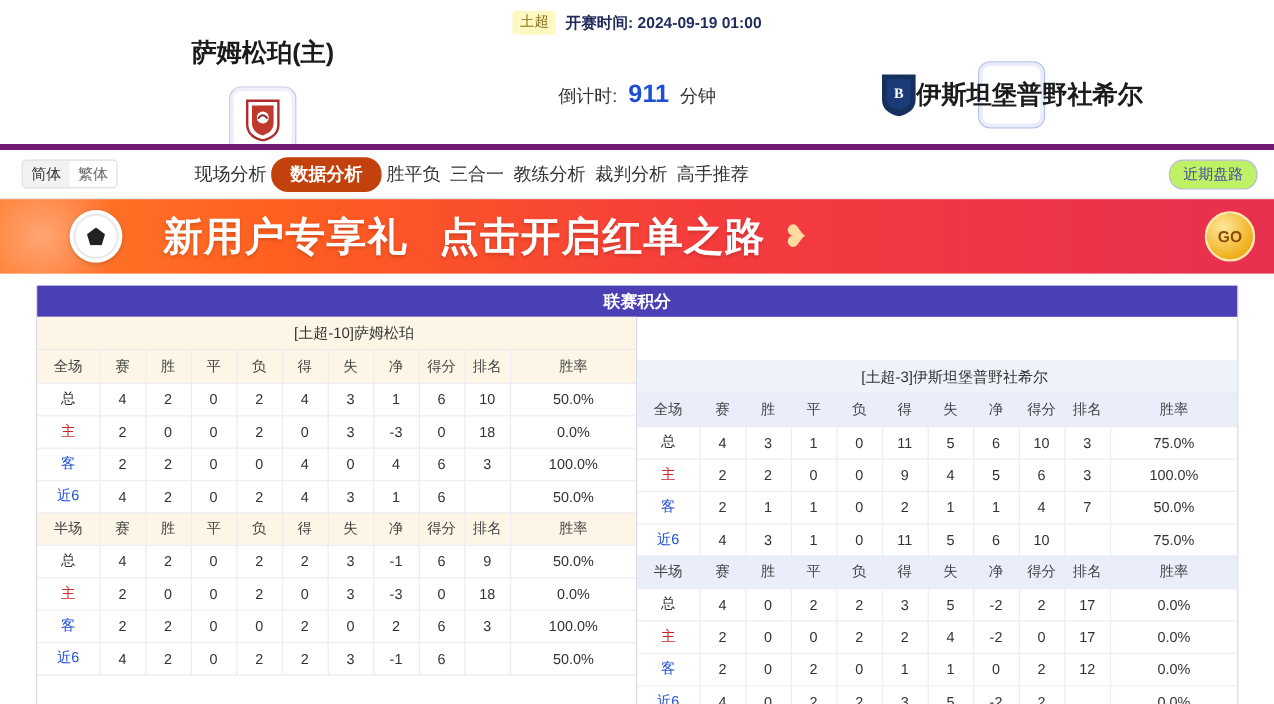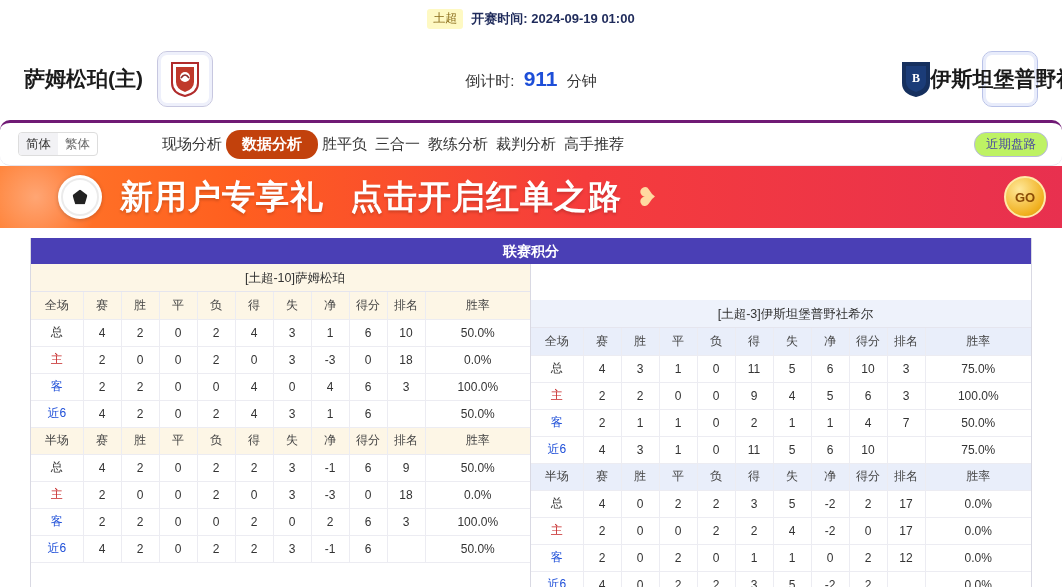--- a/index.html
+++ b/index.html
@@ -33,20 +33,21 @@
   
   .teams {
     height:82px;
     display:flex; align-items:center;
     padding:0 24px;
     background:#fff;
   }
   .team {
     display:flex; align-items:center; gap:14px;
     width:390px;
+    flex-direction:column;
   }
   .team.home { justify-content:flex-start; }
   .team.away { justify-content:flex-end; }
   .team-name {
     font-size:21px; font-weight:bold; color:#1b1b1b;
     white-space:nowrap;
   }
   .logo-box {
     width:56px; height:56px;
     border:1px solid #c7c7e0;
@@ -68,27 +69,26 @@
     white-space:nowrap;
   }
   .countdown .num {
     color:#1d4ed8; font-weight:bold; font-size:21px;
     margin:0 5px;
   }
 
   
   .navbar {
     height:46px;
-    border-top:3px solid #701a75;
+    border-top:5px solid #701a75;
     border-bottom:1px solid #e6e6ef;
     display:flex; align-items:center;
     padding:0 18px;
     background:#fff;
     position:relative;
-    border-radius:10px;
   }
   .lang-toggle {
     display:flex; align-items:center;
     border:1px solid #ddd; border-radius:4px;
     overflow:hidden;
     font-size:12.5px;
     height:24px;
     margin-right:60px;
   }
   .lang-toggle span {
@@ -153,21 +153,21 @@
     content:"";
     position:absolute; inset:3px;
     border-radius:50%;
     border:2px solid rgba(0,0,0,.08);
   }
   .banner-text {
     color:#fff;
     font-size:33px;
     font-weight:bold;
     letter-spacing:1px;
-    margin-left:18px;
+    margin-left:34px;
     text-shadow:0 2px 3px rgba(0,0,0,.18);
     white-space:nowrap;
   }
   .banner-text .gap { display:inline-block; width:26px; }
   .banner-swoosh {
     color:#ffd9a0; font-size:26px; margin-left:14px; line-height:1;
   }
   .go-badge {
     position:absolute; right:16px; top:50%; transform:translateY(-50%);
     width:42px; height:42px; border-radius:50%;

